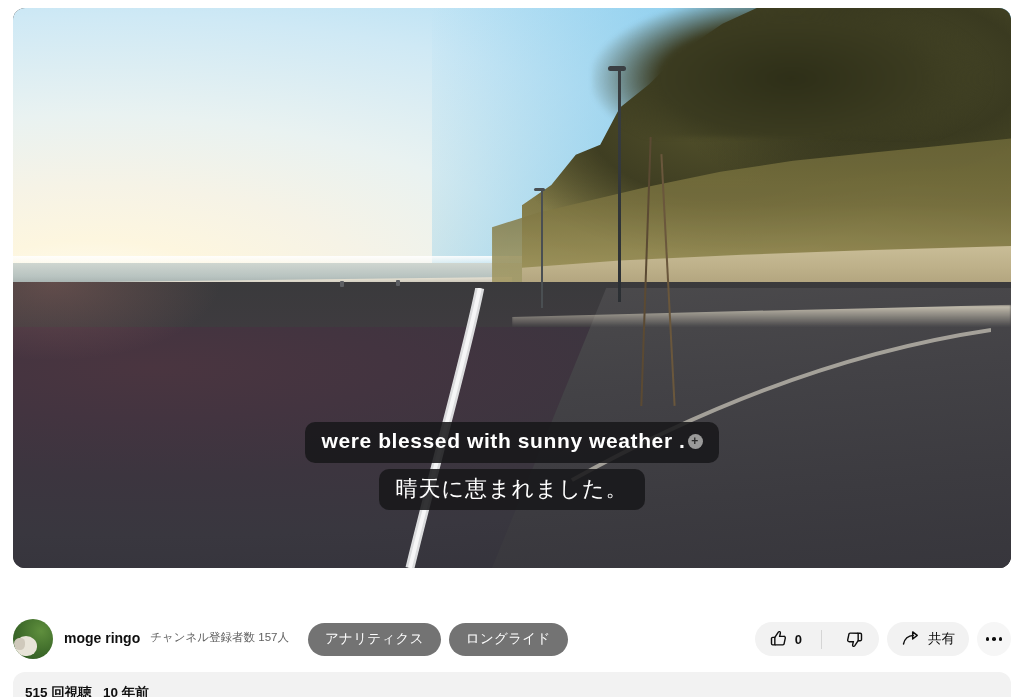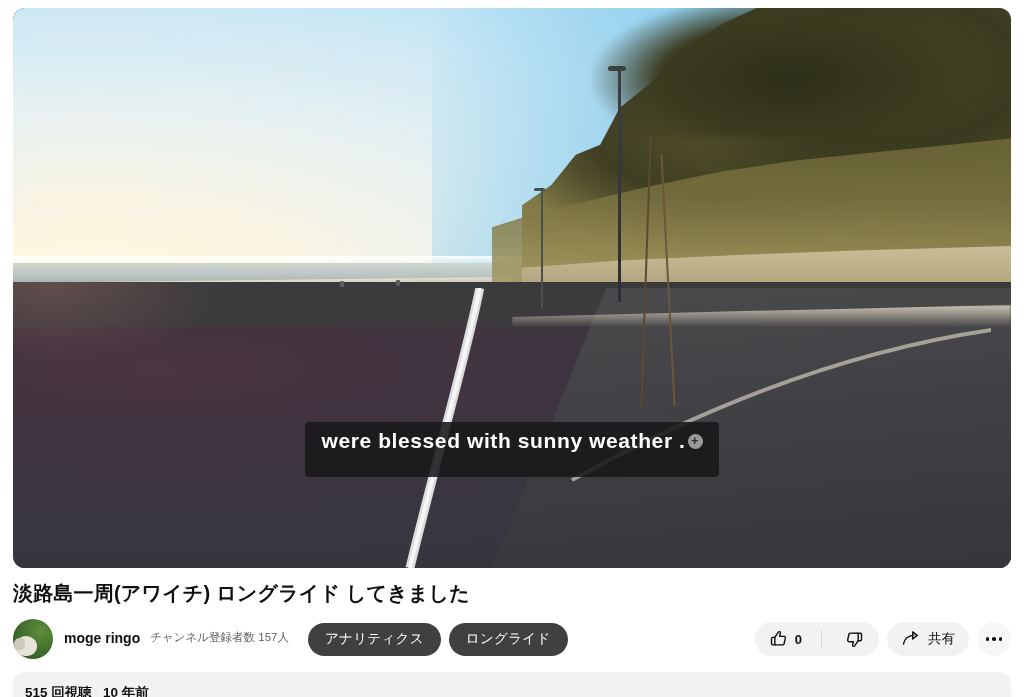--- a/index.html
+++ b/index.html
@@ -155,22 +155,22 @@
     top: 74%;
     display: flex;
     flex-direction: column;
     align-items: center;
     gap: 6px;
     pointer-events: none;
   }
   .caption-line {
     background: rgba(24,24,26,.88);
     color: #fff;
-    border-radius: 4px;
-    padding: 7px 16px 23px;
+    border-radius: 10px;
+    padding: 7px 16px 9px;
     font-size: 21px;
     line-height: 1.15;
     letter-spacing: .6px;
     white-space: nowrap;
     display: flex;
     align-items: center;
   }
   .caption-en { font-weight: 700; }
   .caption-ja { font-weight: 400; font-size: 22px; letter-spacing: 1px; }
   .cc-plus {
@@ -224,21 +224,21 @@
     content: ""; position: absolute; left: 1px; bottom: 9px;
     width: 11px; height: 12px; border-radius: 50% 40% 45% 55%;
     background: #cfc9bb;
   }
   .owner-text { display: flex; flex-direction: row; justify-content: center; gap: 10px; }
   .owner-name { font-size: 14px; font-weight: 700; color: #0f0f0f; line-height: 1.25; }
   .owner-subs { font-size: 11.5px; color: #606060; line-height: 1.25; }
 
   .primary-actions { display: flex; align-items: center; gap: 8px; margin-left: 19px; }
   .btn-blue {
-    background: #404040;
+    background: #737373;
     color: #fff;
     border: none;
     border-radius: 18px;
     height: 33px;
     padding: 0 17px;
     font-size: 13.5px;
     font-family: inherit;
     font-weight: 500;
     letter-spacing: .3px;
     cursor: pointer;
@@ -336,24 +336,24 @@
     <div class="lamp pole-thin-a"></div>
     <div class="lamp pole-thin-b"></div>
     <div class="sign-dot-1"></div>
     <div class="sign-dot-2"></div>
 
     <div class="captions">
       <div class="caption-line caption-en">
         <span>were  blessed  with  sunny  weather .</span>
         <span class="cc-plus">+</span>
       </div>
+      <div class="caption-line caption-ja">晴天に恵まれました。</div>
     </div>
   </div>
 
-  <div class="video-title">淡路島一周(アワイチ) ロングライド してきました</div>
 
   <div class="meta-row">
 
     <div class="owner">
       <div class="avatar"></div>
       <div class="owner-text">
         <div class="owner-name">moge ringo</div>
         <div class="owner-subs">チャンネル登録者数 157人</div>
       </div>
     </div>

